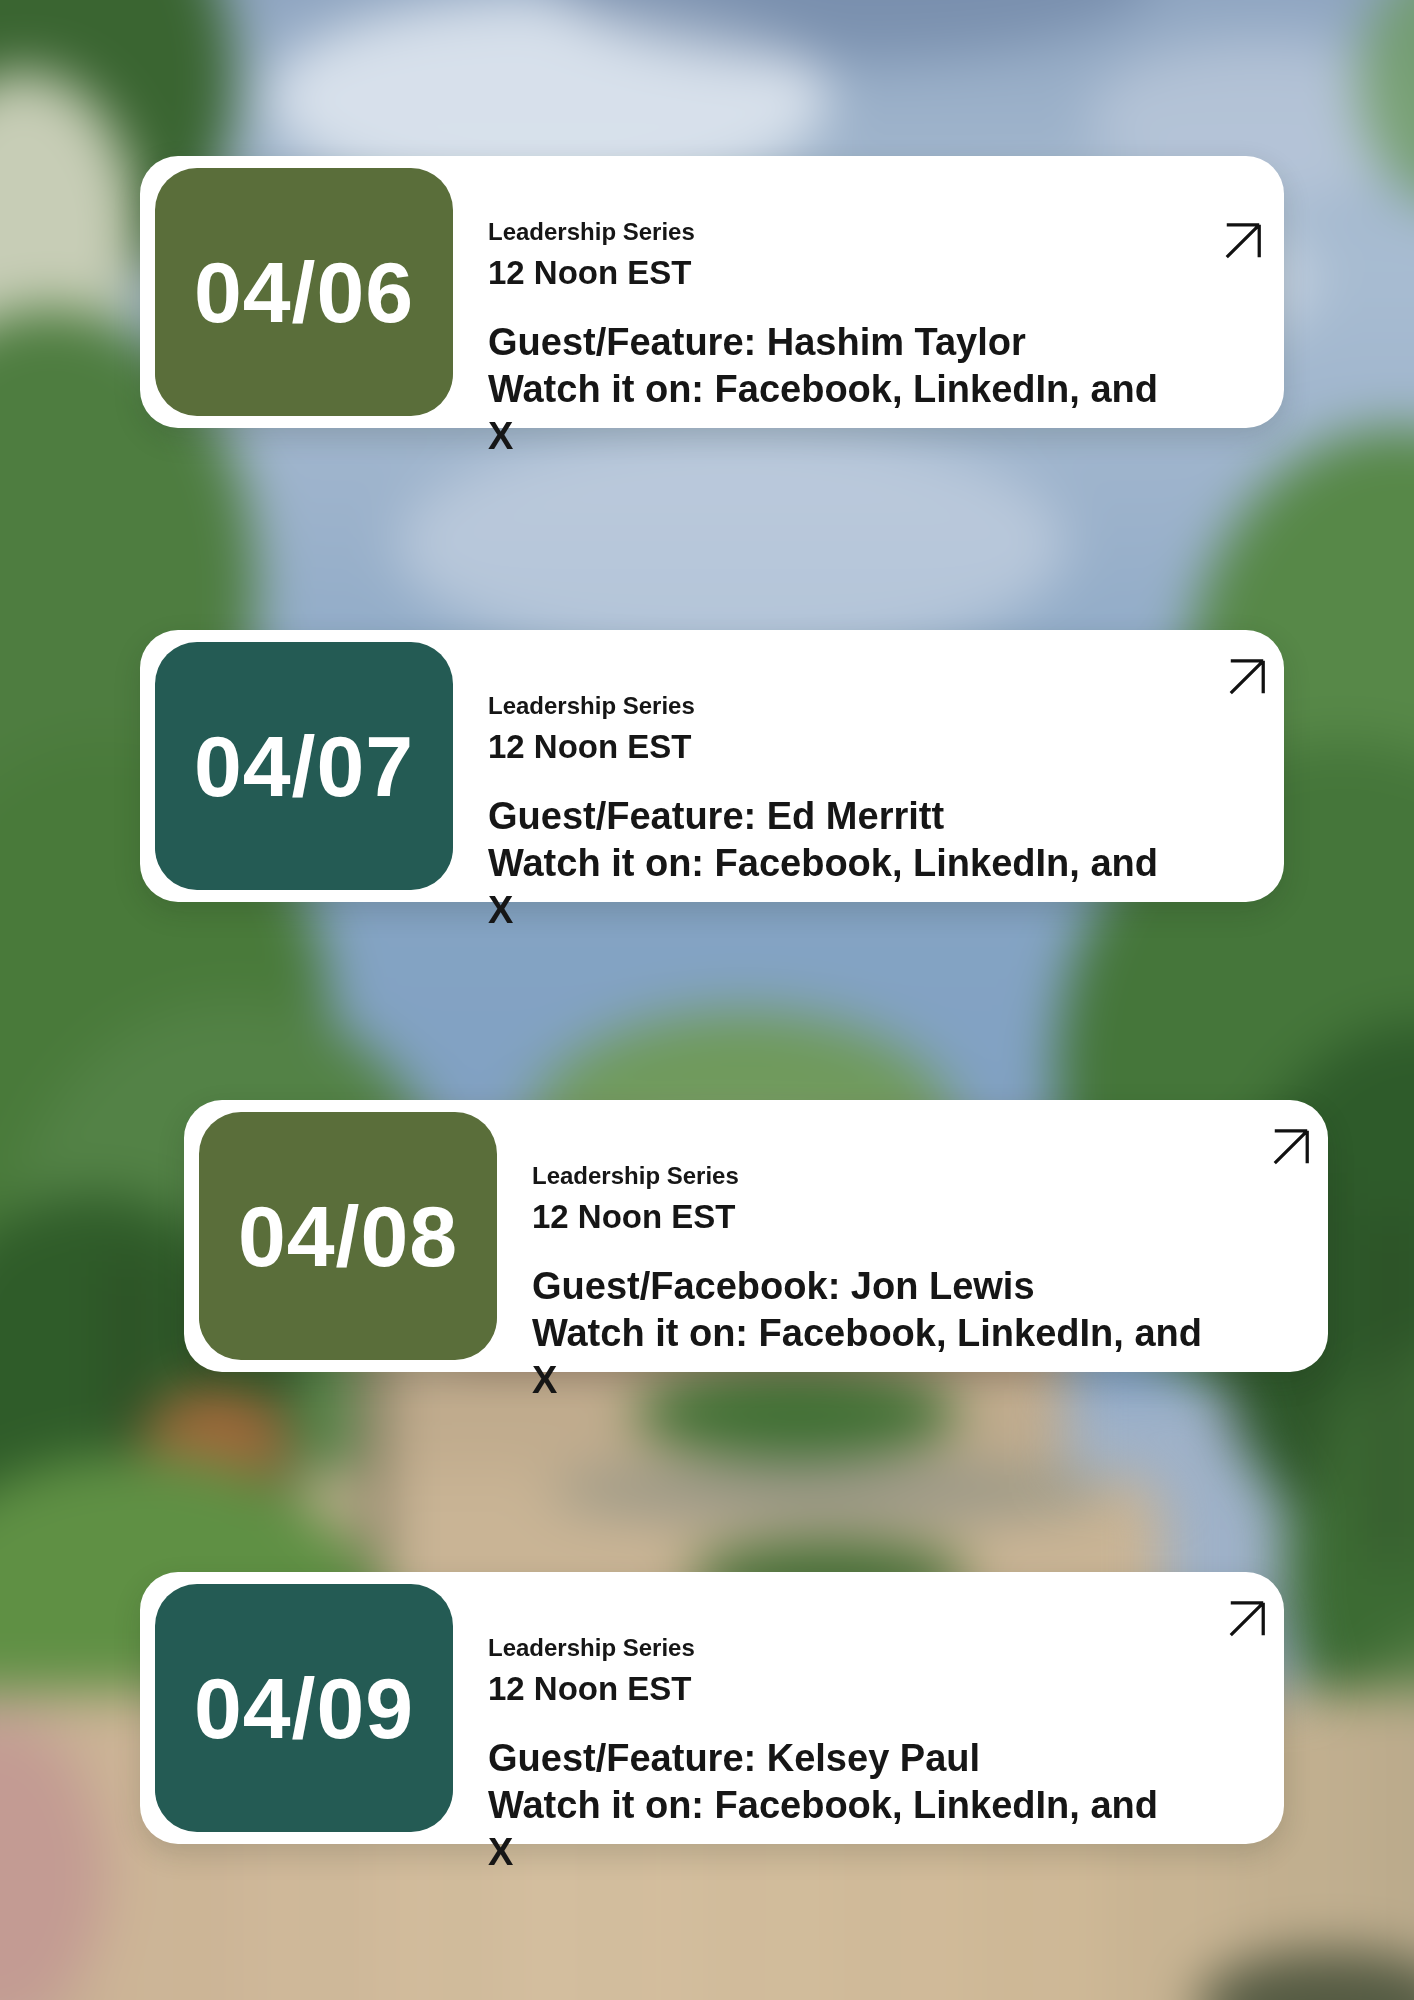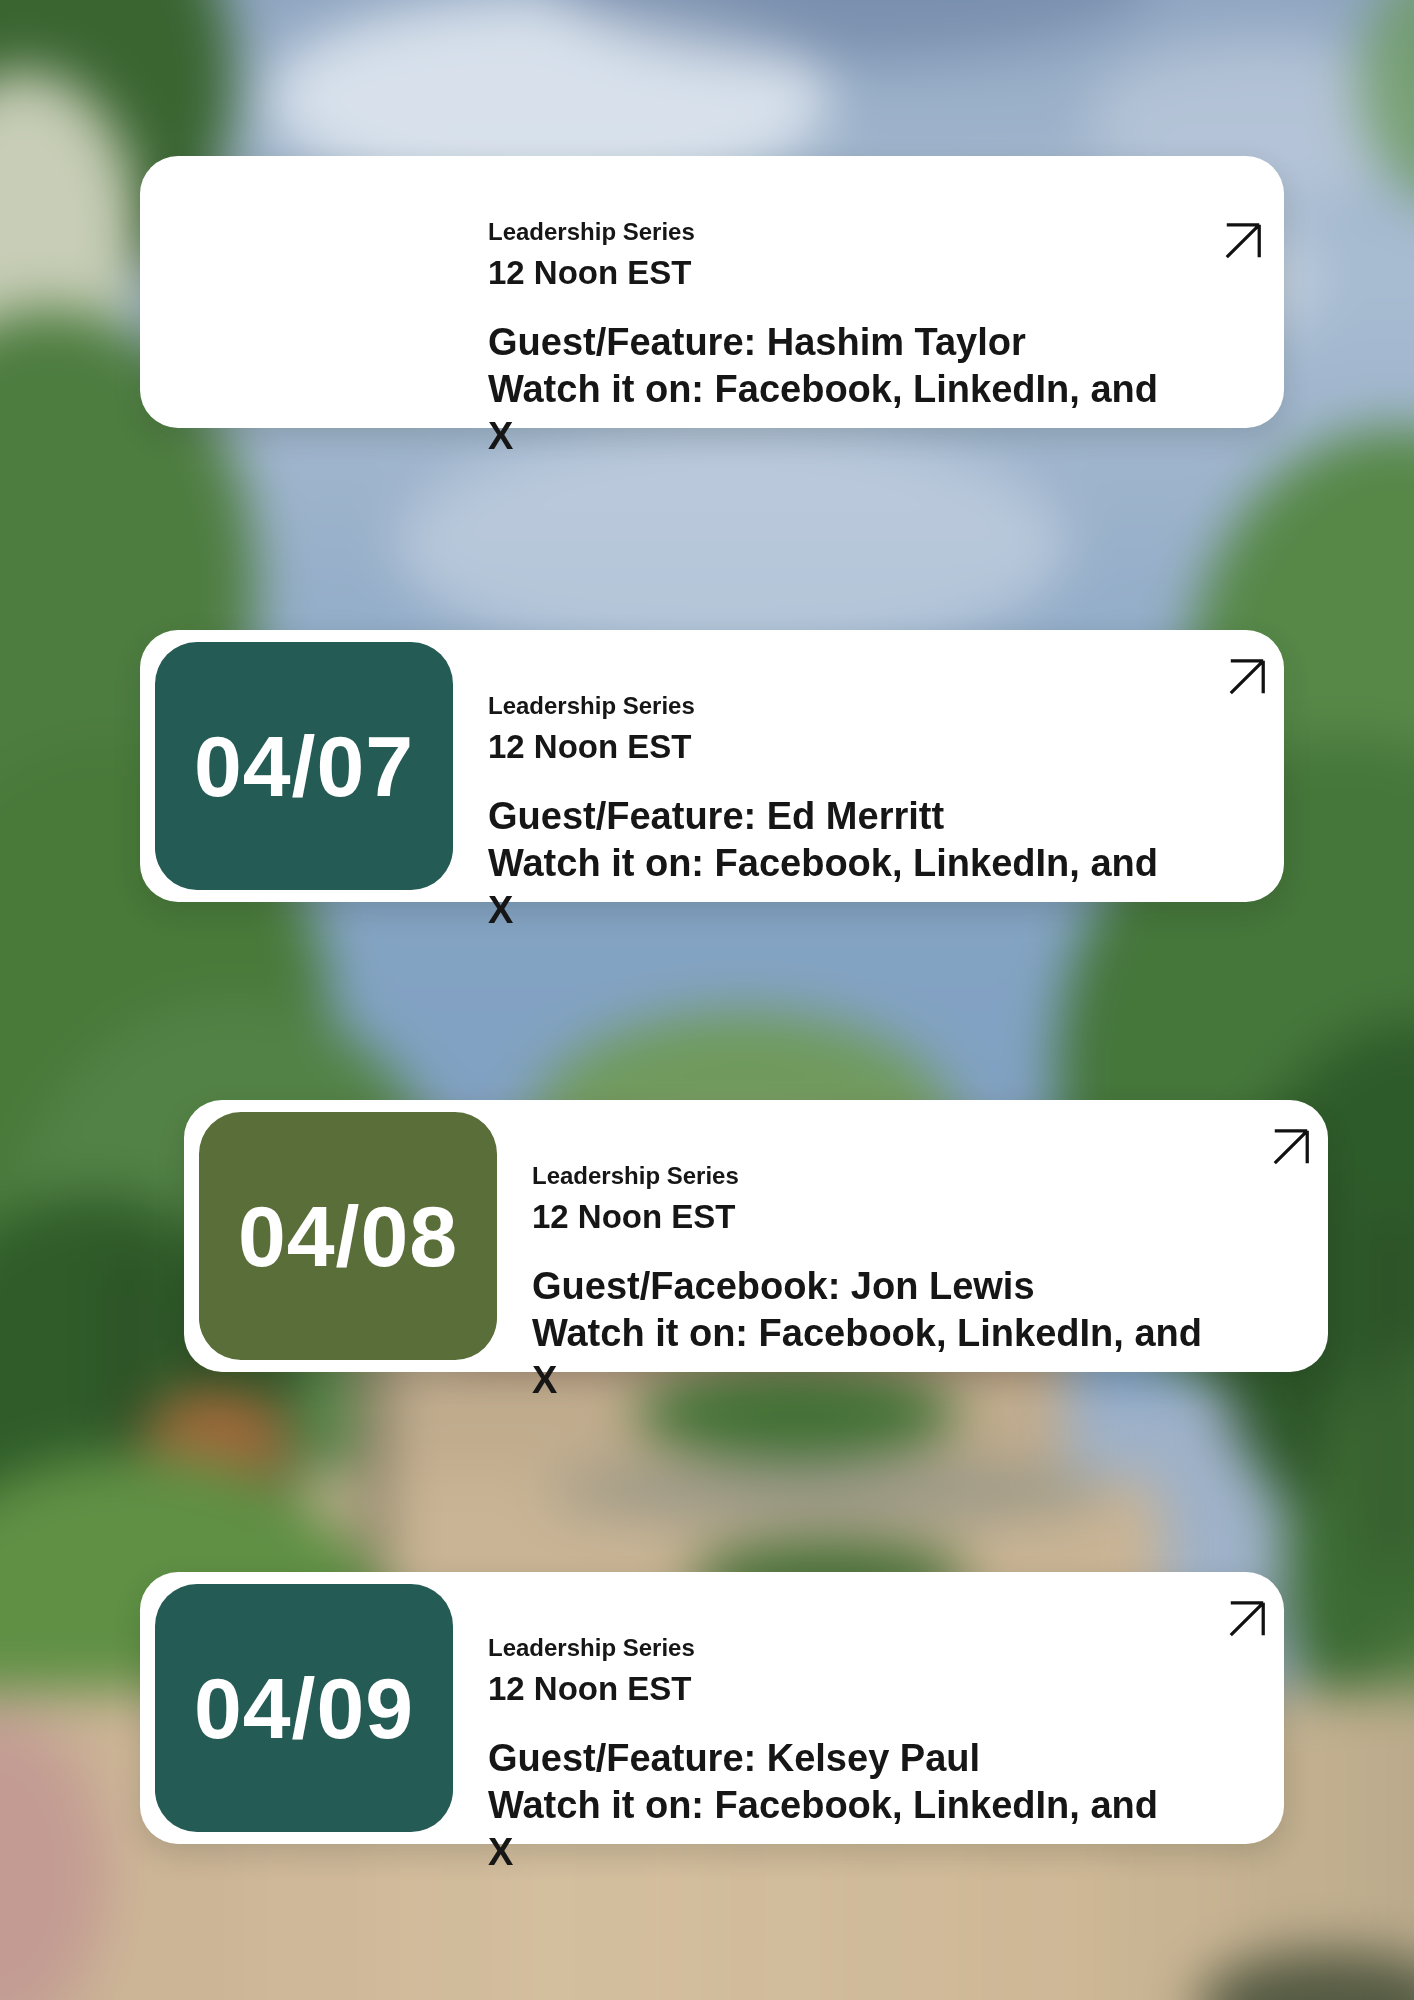--- a/index.html
+++ b/index.html
@@ -97,20 +97,23 @@
   <div class="blob" style="left:-60px;top:1420px;width:480px;height:380px;background:#5f9044;"></div>
   <div class="blob" style="left:-40px;top:1760px;width:300px;height:260px;background:#83b060;"></div>
 
   <div class="pavement"></div>
   <div class="pavement-joints"></div>
   <div class="blob" style="left:-50px;top:1670px;width:200px;height:280px;background:#c39b93;"></div>
   <div class="blob" style="left:1160px;top:1880px;width:250px;height:105px;background:#414b35;opacity:.85;"></div>
 </div>
 
 <section class="card card1">
+  <div class="date-block" style="background: rgb(90, 110, 58);">
+    <span class="date-text">04/06</span>
+  </div>
   <div class="content">
     <h2 class="title">Leadership Series</h2>
     <div class="time">12 Noon EST</div>
     <div class="meta">
       <div>Guest/Feature: Hashim Taylor</div>
       <div>Watch it on: Facebook, LinkedIn, and X</div>
     </div>
   </div>
   <svg class="arrow" viewBox="0 0 44 44">
     <path d="M5 39 L39 5 M5 5 L39 5 M39 5 L39 39" stroke="#111111" stroke-width="3.4" fill="none"></path>

